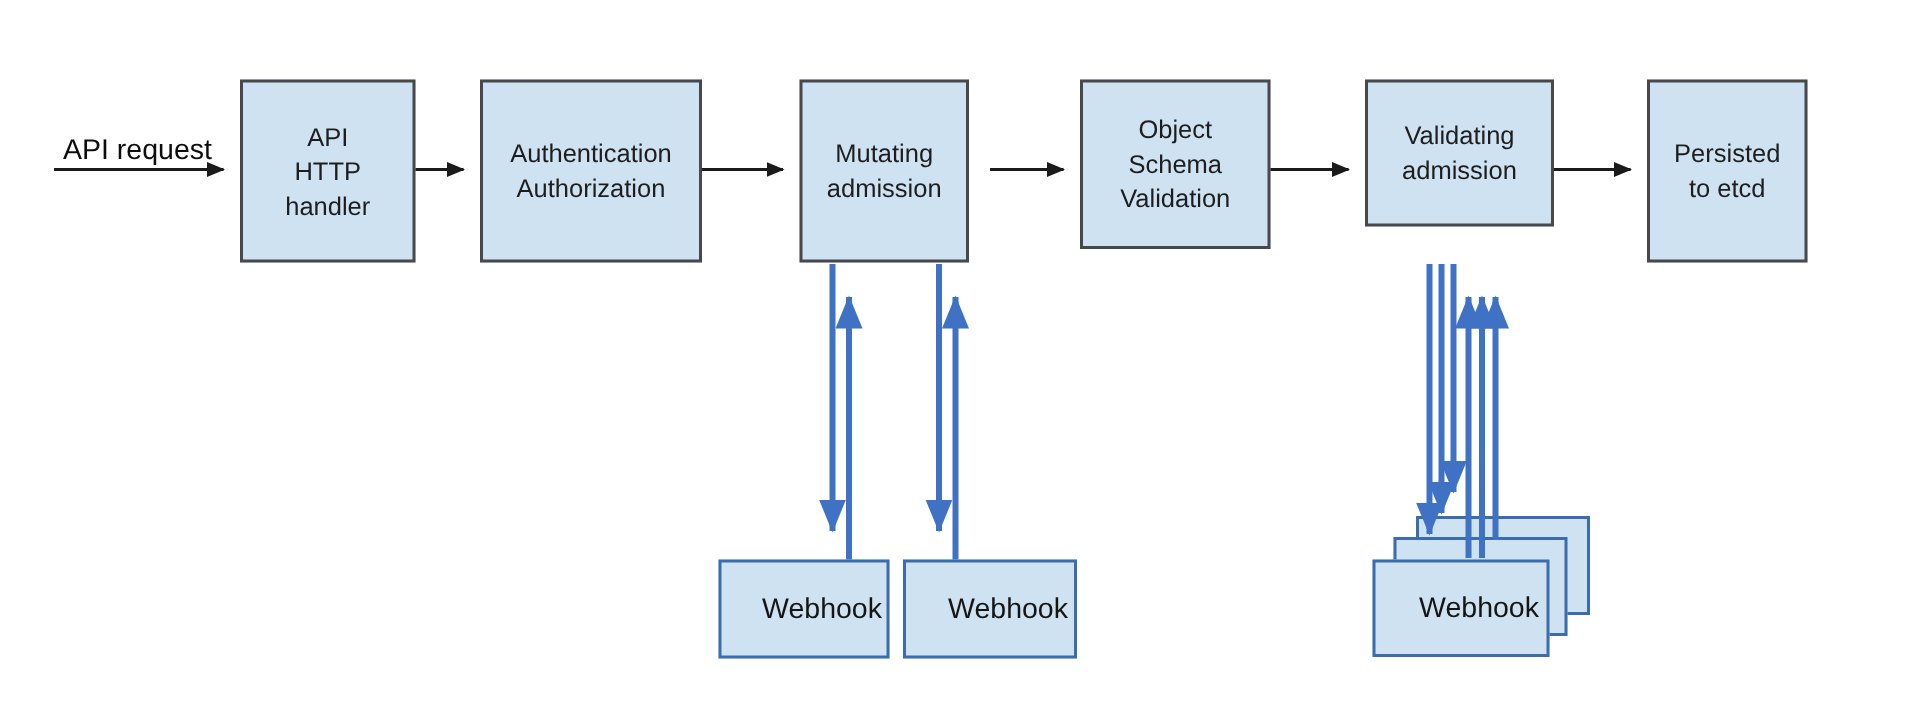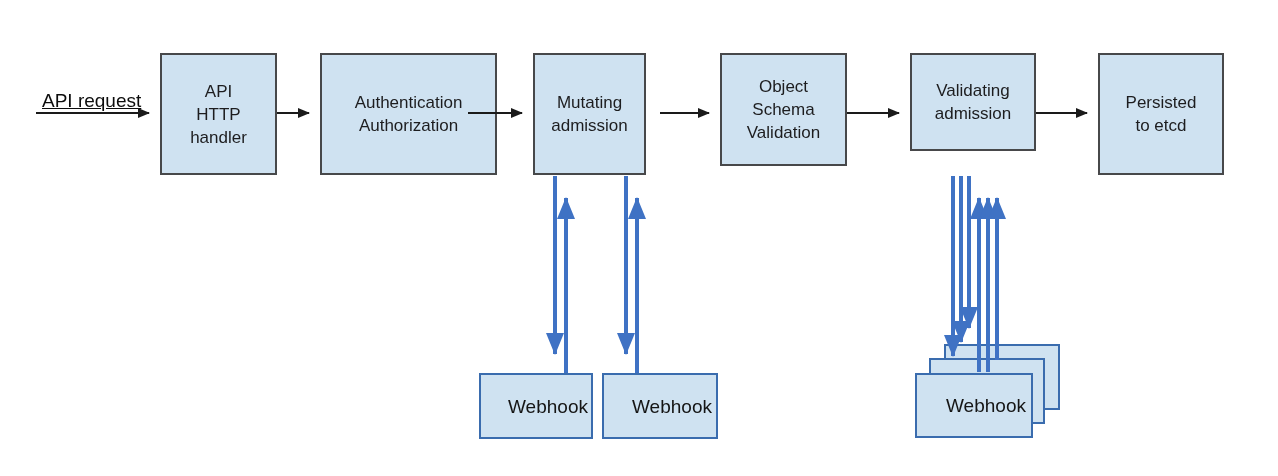--- a/index.html
+++ b/index.html
@@ -37,21 +37,20 @@
   .webhook .lbl {
     font-size: 19px;
     color: #151515;
   }
   .api-label {
     position: absolute;
     left: 42px;
     top: 90px;
     font-size: 19px;
     color: #0c0c0c;
-    text-decoration: underline;
   }
   svg.arrows {
     position: absolute;
     left: 0;
     top: 0;
     pointer-events: none;
   }
   line.k { stroke: var(--arrow-black, #1a1a1a); stroke-width: 2; }
   line.u { stroke: var(--arrow-blue, #3f72c4); stroke-width: 4; }
   .mk-black { fill: var(--arrow-black, #1a1a1a); }
@@ -60,38 +59,38 @@
 </head>
 <body>
 
 <div class="api-label">API request</div>
 
 <div class="node" style="left:160px;top:53px;width:117px;height:122px">
   <span class="lbl">API
 HTTP
 handler</span>
 </div>
-<div class="node" style="left:320px;top:53px;width:177px;height:122px">
+<div class="node" style="left:320px;top:53px;width:148px;height:122px">
   <span class="lbl">Authentication
 Authorization</span>
 </div>
 <div class="node" style="left:533px;top:53px;width:113px;height:122px">
   <span class="lbl">Mutating
 admission</span>
 </div>
 <div class="node" style="left:720px;top:53px;width:127px;height:113px">
   <span class="lbl">Object
 Schema
 Validation</span>
 </div>
 <div class="node" style="left:910px;top:53px;width:126px;height:98px">
   <span class="lbl">Validating
 admission</span>
 </div>
-<div class="node" style="left:1098px;top:53px;width:126px;height:122px">
+<div class="node" style="left:1098px;top:53px;width:107px;height:122px">
   <span class="lbl">Persisted
 to etcd</span>
 </div>
 
 <div class="node webhook" style="left:479px;top:373px;width:114px;height:66px">
   <span class="lbl">Webhook</span>
 </div>
 <div class="node webhook" style="left:602px;top:373px;width:116px;height:66px">
   <span class="lbl">Webhook</span>
 </div>

